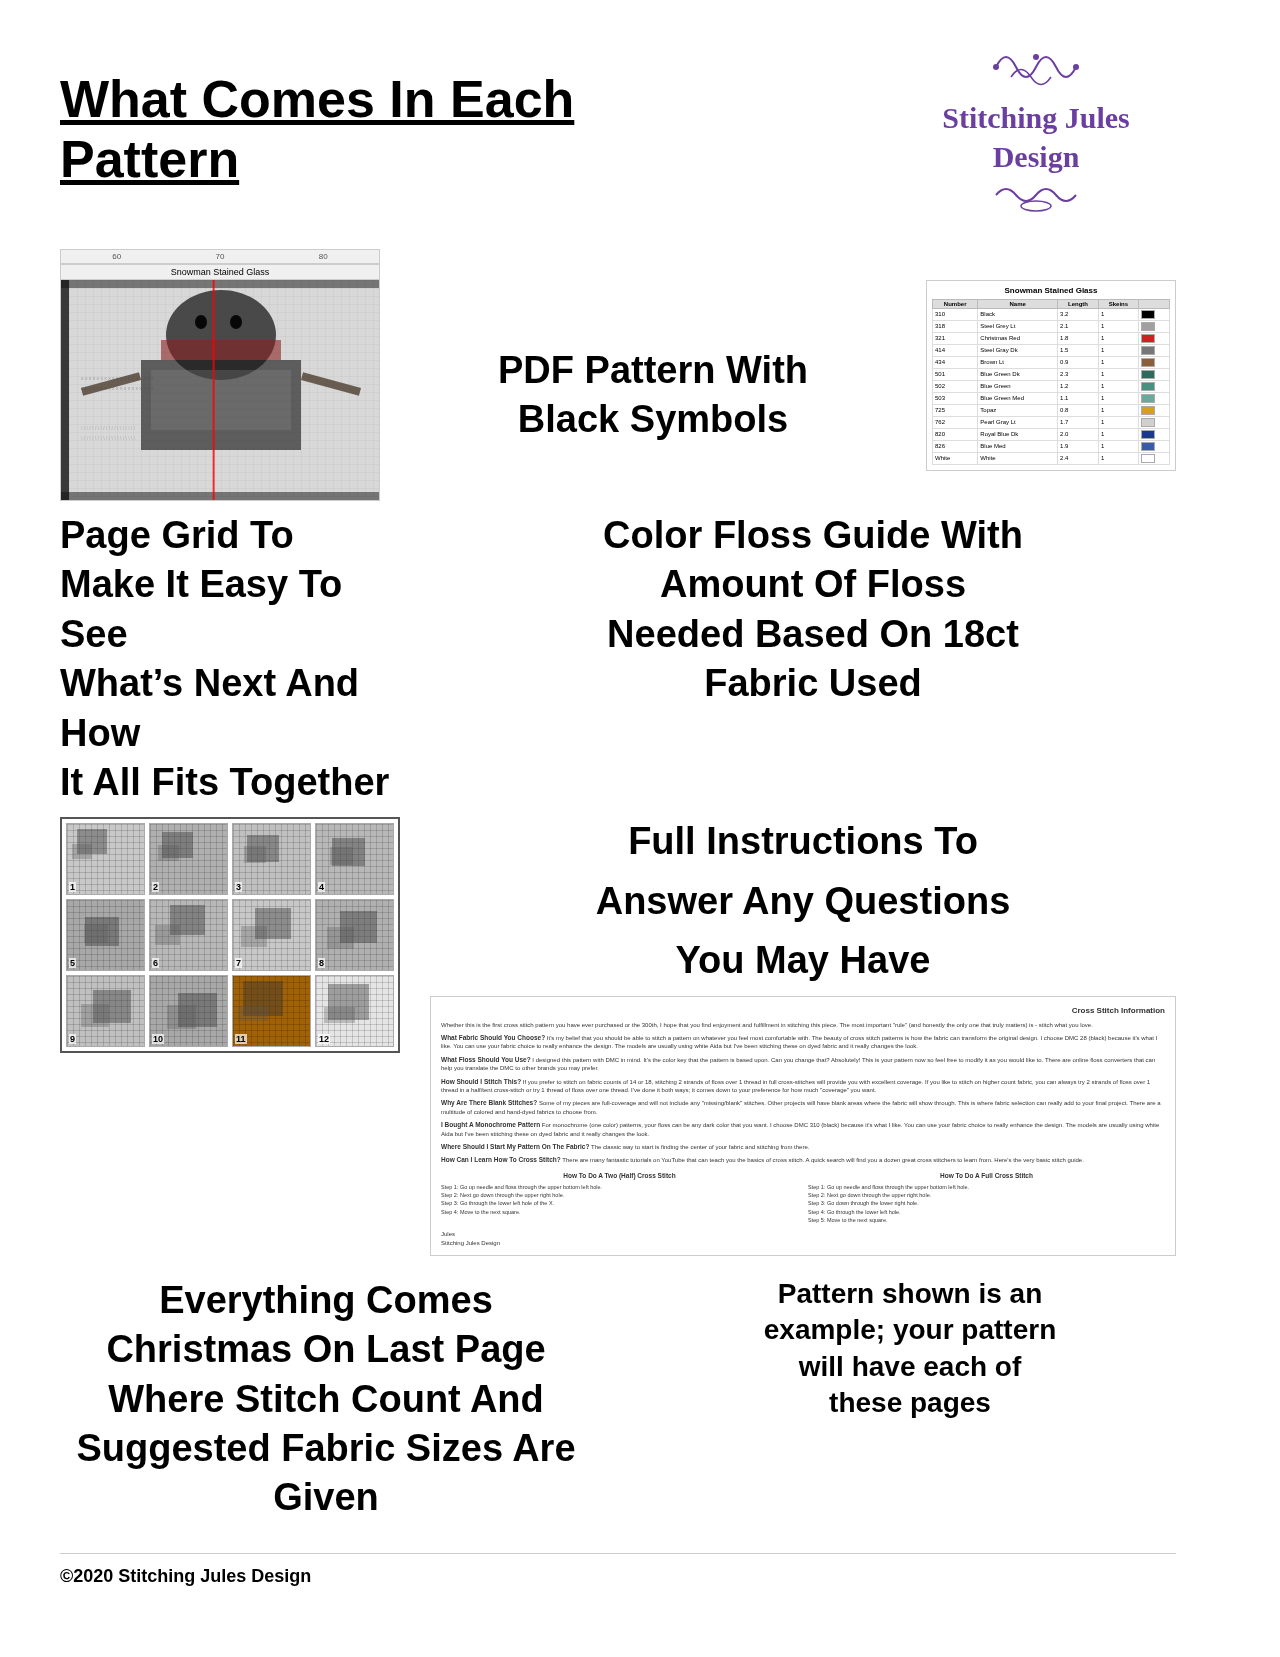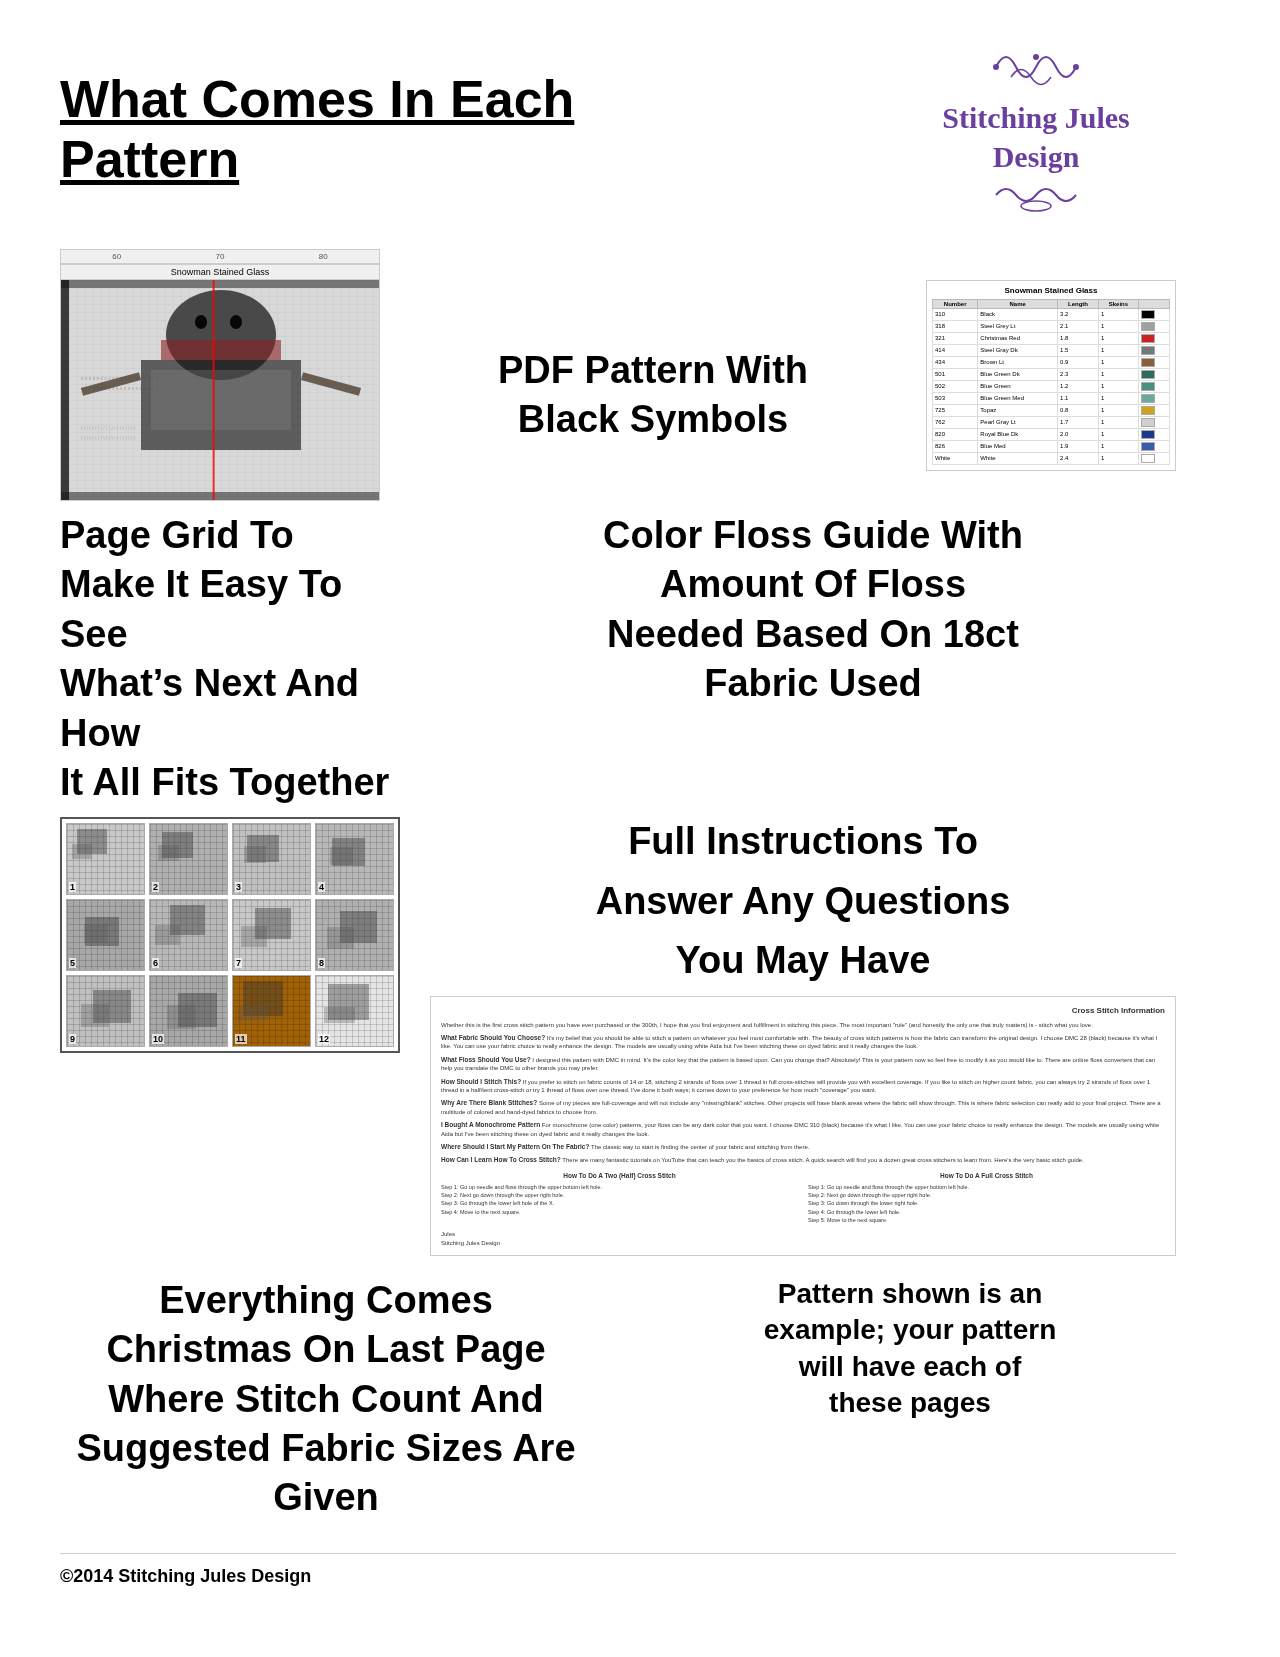--- a/index.html
+++ b/index.html
@@ -806,16 +806,16 @@
       <div>
         <div class="pattern-shown-label">Pattern shown is an</div>
         <div class="pattern-shown-label">example; your pattern</div>
         <div class="pattern-shown-label">will have each of</div>
         <div class="pattern-shown-label">these pages</div>
       </div>
     </div>
   </div>
 
   <div class="footer">
-    <div class="footer-text">©2014 Stitching Jules Design</div>
+    <div class="footer-text">©2020 Stitching Jules Design</div>
   </div>
 
 </div>
 
 </body></html>

